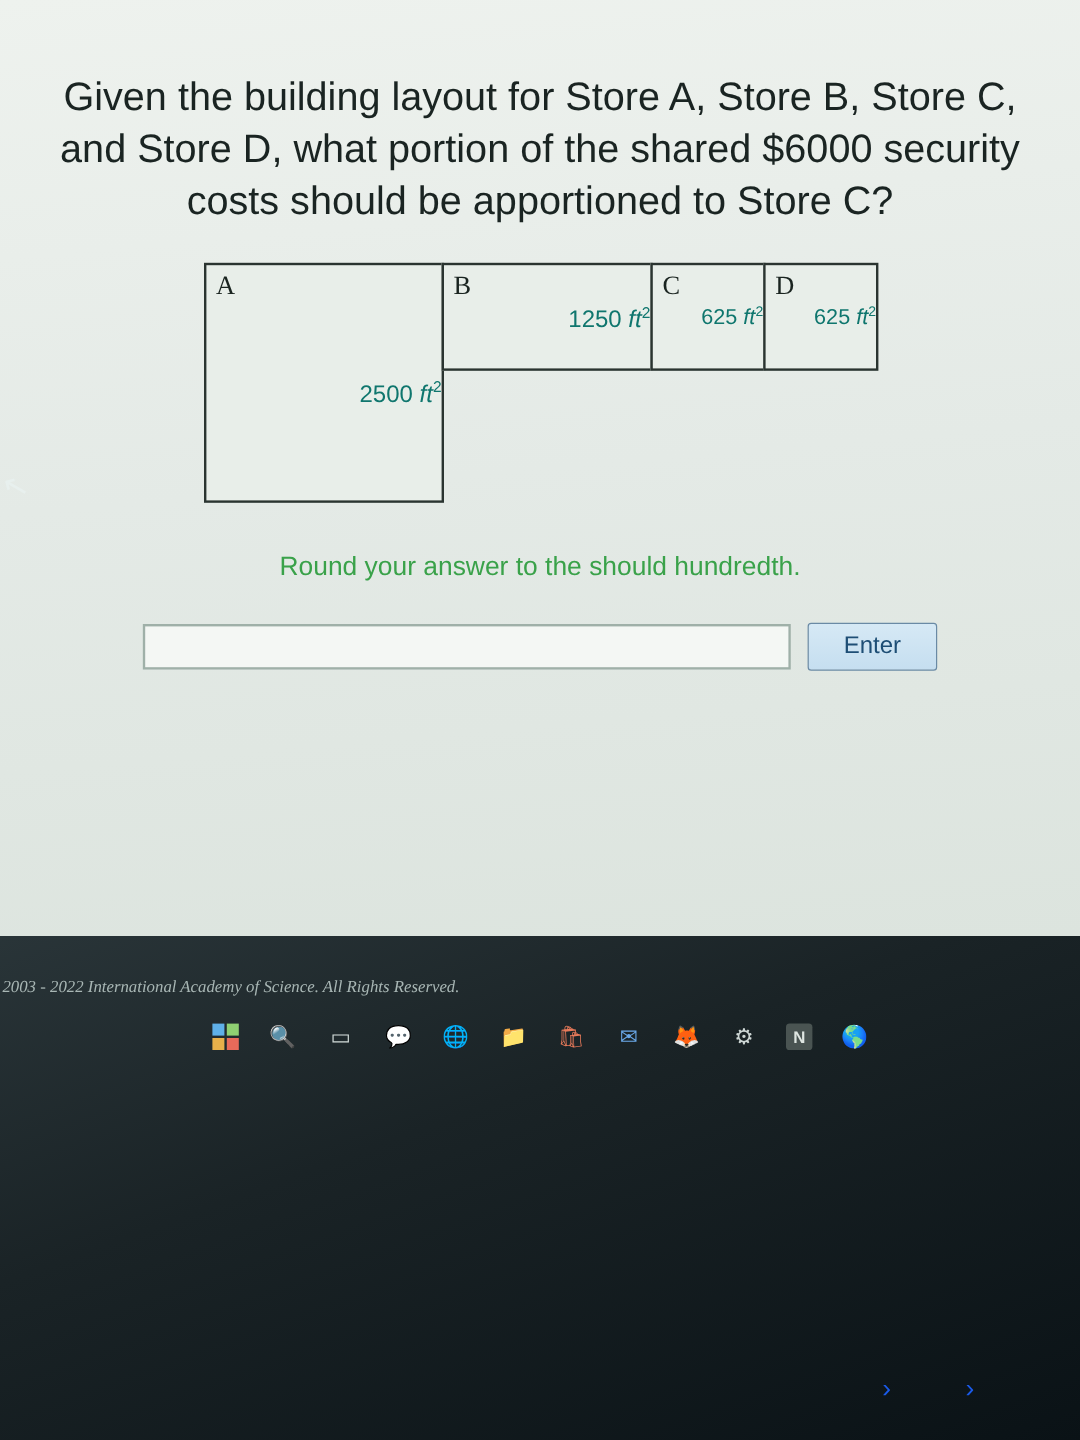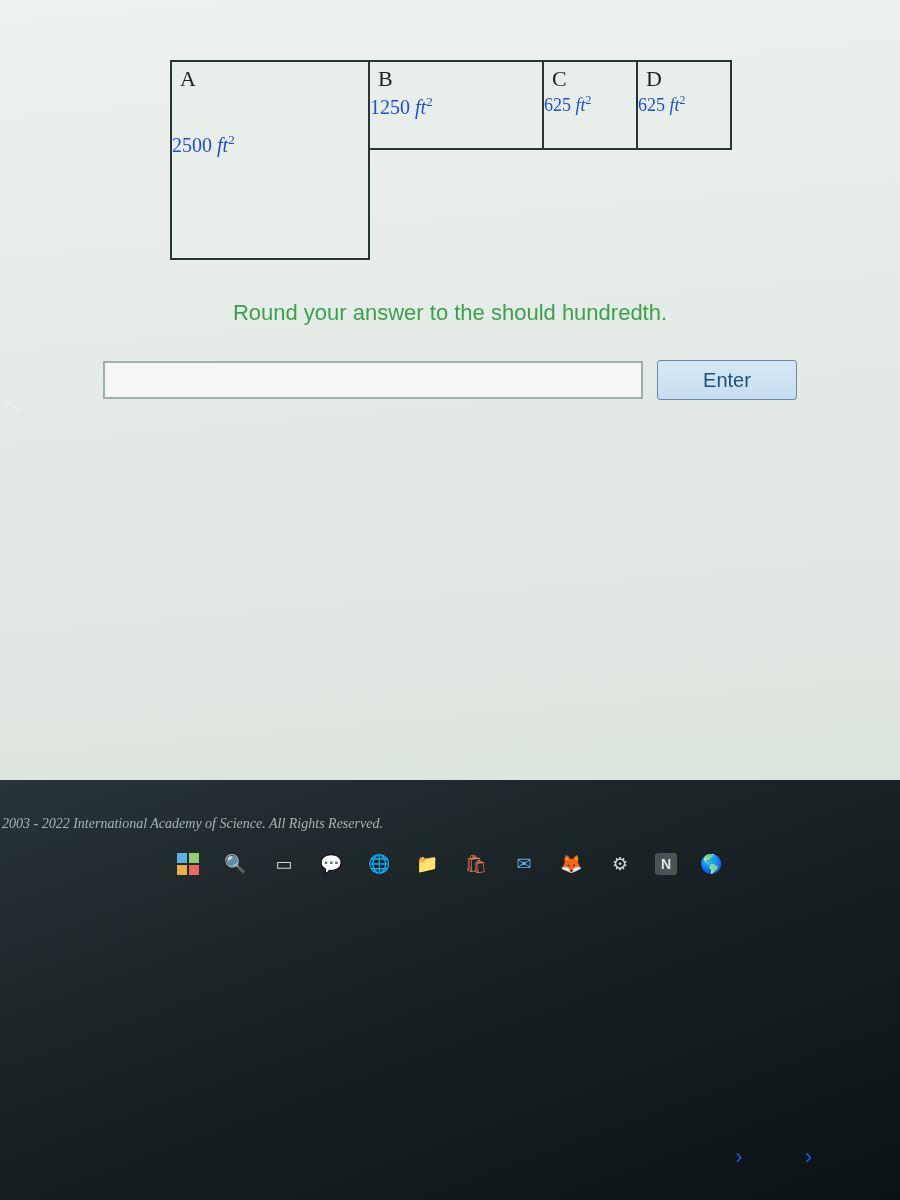--- a/index.html
+++ b/index.html
@@ -50,27 +50,27 @@
     box-sizing: border-box;
     background: #e8eee9;
   }
   .store-label {
     font-family: "Times New Roman", serif;
     font-size: 22px;
     padding: 4px 8px;
     color: #1a2420;
   }
   .store-area {
-    font-family: Liberation Serif, serif;
+    font-family: Liberation Sans, sans-serif;
     font-size: 20px;
-    text-align: left;
-    color: #1d4ed8;
+    text-align: right;
+    color: #0f766e;
   }
   .storeA { left: 0; top: 0; width: 200px; height: 200px; }
-  .storeA .store-area { margin-top: 36px; }
+  .storeA .store-area { margin-top: 60px; }
   .storeB { left: 198px; top: 0; width: 176px; height: 90px; }
   .storeB .store-area { margin-top: -2px; }
   .storeC { left: 372px; top: 0; width: 96px; height: 90px; }
   .storeC .store-area { margin-top: -2px; font-size:18px;}
   .storeD { left: 466px; top: 0; width: 96px; height: 90px; }
   .storeD .store-area { margin-top: -2px; font-size:18px;}
 
   .cost-line {
     text-align: center;
     font-size: 28px;
@@ -100,21 +100,21 @@
   .answer-input {
     width: 540px;
     height: 38px;
     border: 2px solid #9fb0a8;
     background: #f4f7f4;
     box-sizing: border-box;
     padding: 4px 8px;
     font-size: 18px;
   }
   .enter-btn {
-    width: 140px;
+    width: 108px;
     height: 40px;
     background: linear-gradient(#d6e9f5, #c5def0);
     border: 1px solid #6a8aa5;
     color: #1e4e75;
     font-size: 20px;
     border-radius: 3px;
     cursor: pointer;
   }
 
   .copyright {
@@ -177,20 +177,21 @@
     letter-spacing: 28px;
   }
 
   sup { font-size: 0.65em; }
 </style>
 </head>
 <body>
 
 <div class="content-area">
 
+  <div class="question">Given the building layout for Store A, Store B, Store C, and Store D, what portion of the shared $6000 security costs should be apportioned to Store C?</div>
 
   <div class="layout-wrap">
     <div class="layout">
       <div class="store storeA">
         <div class="store-label">A</div>
         <div class="store-area">2500 <i>ft</i><sup>2</sup></div>
       </div>
       <div class="store storeB">
         <div class="store-label">B</div>
         <div class="store-area">1250 <i>ft</i><sup>2</sup></div>

